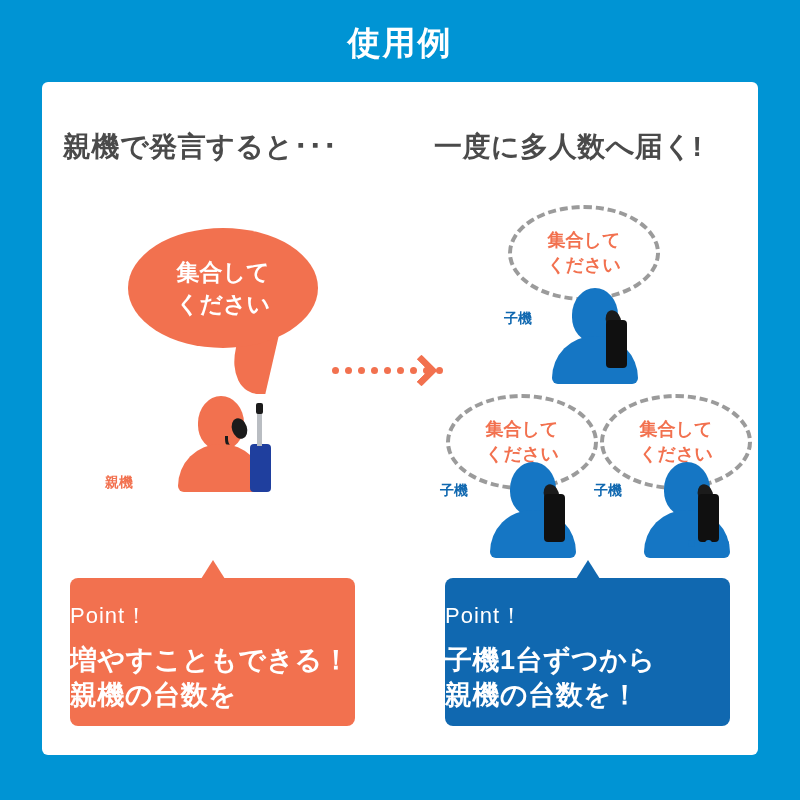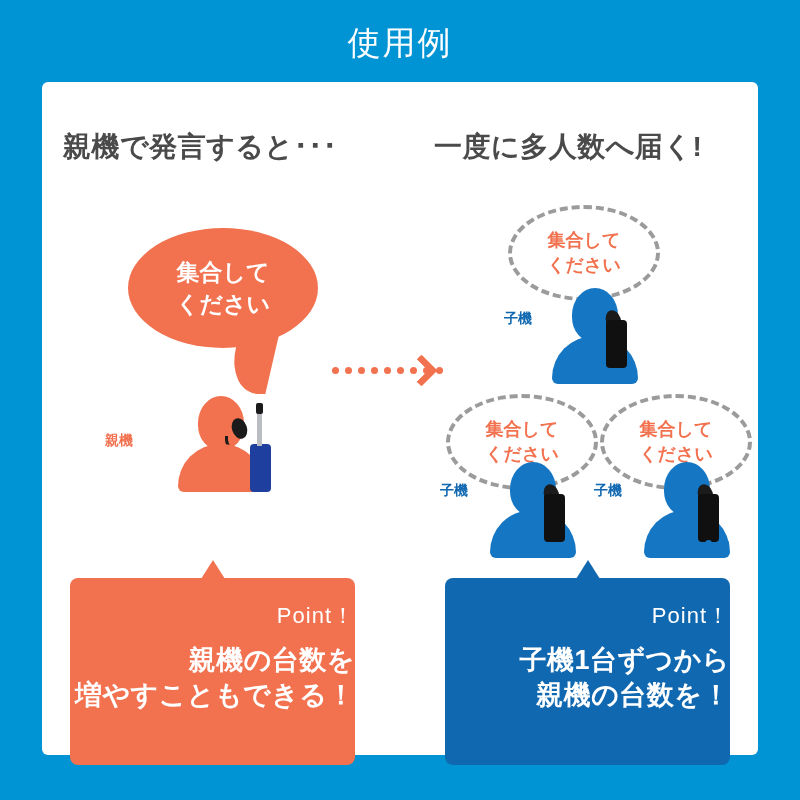--- a/index.html
+++ b/index.html
@@ -21,21 +21,21 @@
 
   
   .page-title {
     position: absolute;
     left: 0;
     top: 22px;
     width: 800px;
     text-align: center;
     color: #ffffff;
     font-size: 33px;
-    font-weight: normal;
+    font-weight: bold;
     letter-spacing: 2px;
     line-height: 42px;
   }
 
   
   .card {
     position: absolute;
     left: 42px;
     top: 82px;
     width: 716px;
@@ -162,21 +162,21 @@
   .radio.navy  { background: #1f3f9e; }
   .radio.black { background: #101010; }
 
   
   .unit-label {
     position: absolute;
     font-size: 14px;
     font-weight: bold;
     white-space: nowrap;
   }
-  .unit-label.orange { color: #f2714f; }
+  .unit-label.orange { color: #f2714f; margin-top: 42px; }
   .unit-label.blue   { color: #1068b0; }
 
   
   .balloon-dashed {
     position: absolute;
     width: 152px;
     height: 96px;
     border: 4px dashed #9b9b9b;
     border-radius: 50% / 50%;
     box-sizing: border-box;
@@ -232,24 +232,24 @@
     width: 7px;
     height: 7px;
     border-radius: 50%;
     background: #1576c4;
   }
 
   
   .point-box {
     position: absolute;
     width: 285px;
-    height: 187px;
+    height: 148px;
     border-radius: 8px;
     color: #ffffff;
-    text-align: right;
+    text-align: left;
   }
   .point-box.orange { left: 70px;  top: 578px; background: #f2714f; }
   .point-box.blue   { left: 445px; top: 578px; background: #1068b0; }
   .point-box .pointer {
     position: absolute;
     left: 50%;
     top: -18px;
     margin-left: -12px;
     width: 0;
     height: 0;
@@ -362,22 +362,22 @@
   <div class="ellipsis">
     <span class="dot"></span>
     <span class="dot"></span>
     <span class="dot"></span>
   </div>
 
   <div class="point-box orange">
     <div class="pointer"></div>
     <div class="point-label">Point！</div>
     <div class="point-body">
+      <div>増やすこともできる！</div>
       <div>親機の台数を</div>
-      <div>増やすこともできる！</div>
     </div>
   </div>
 
   <div class="point-box blue">
     <div class="pointer"></div>
     <div class="point-label">Point！</div>
     <div class="point-body">
       <div>子機1台ずつから</div>
       <div>親機の台数を！</div>
     </div>

